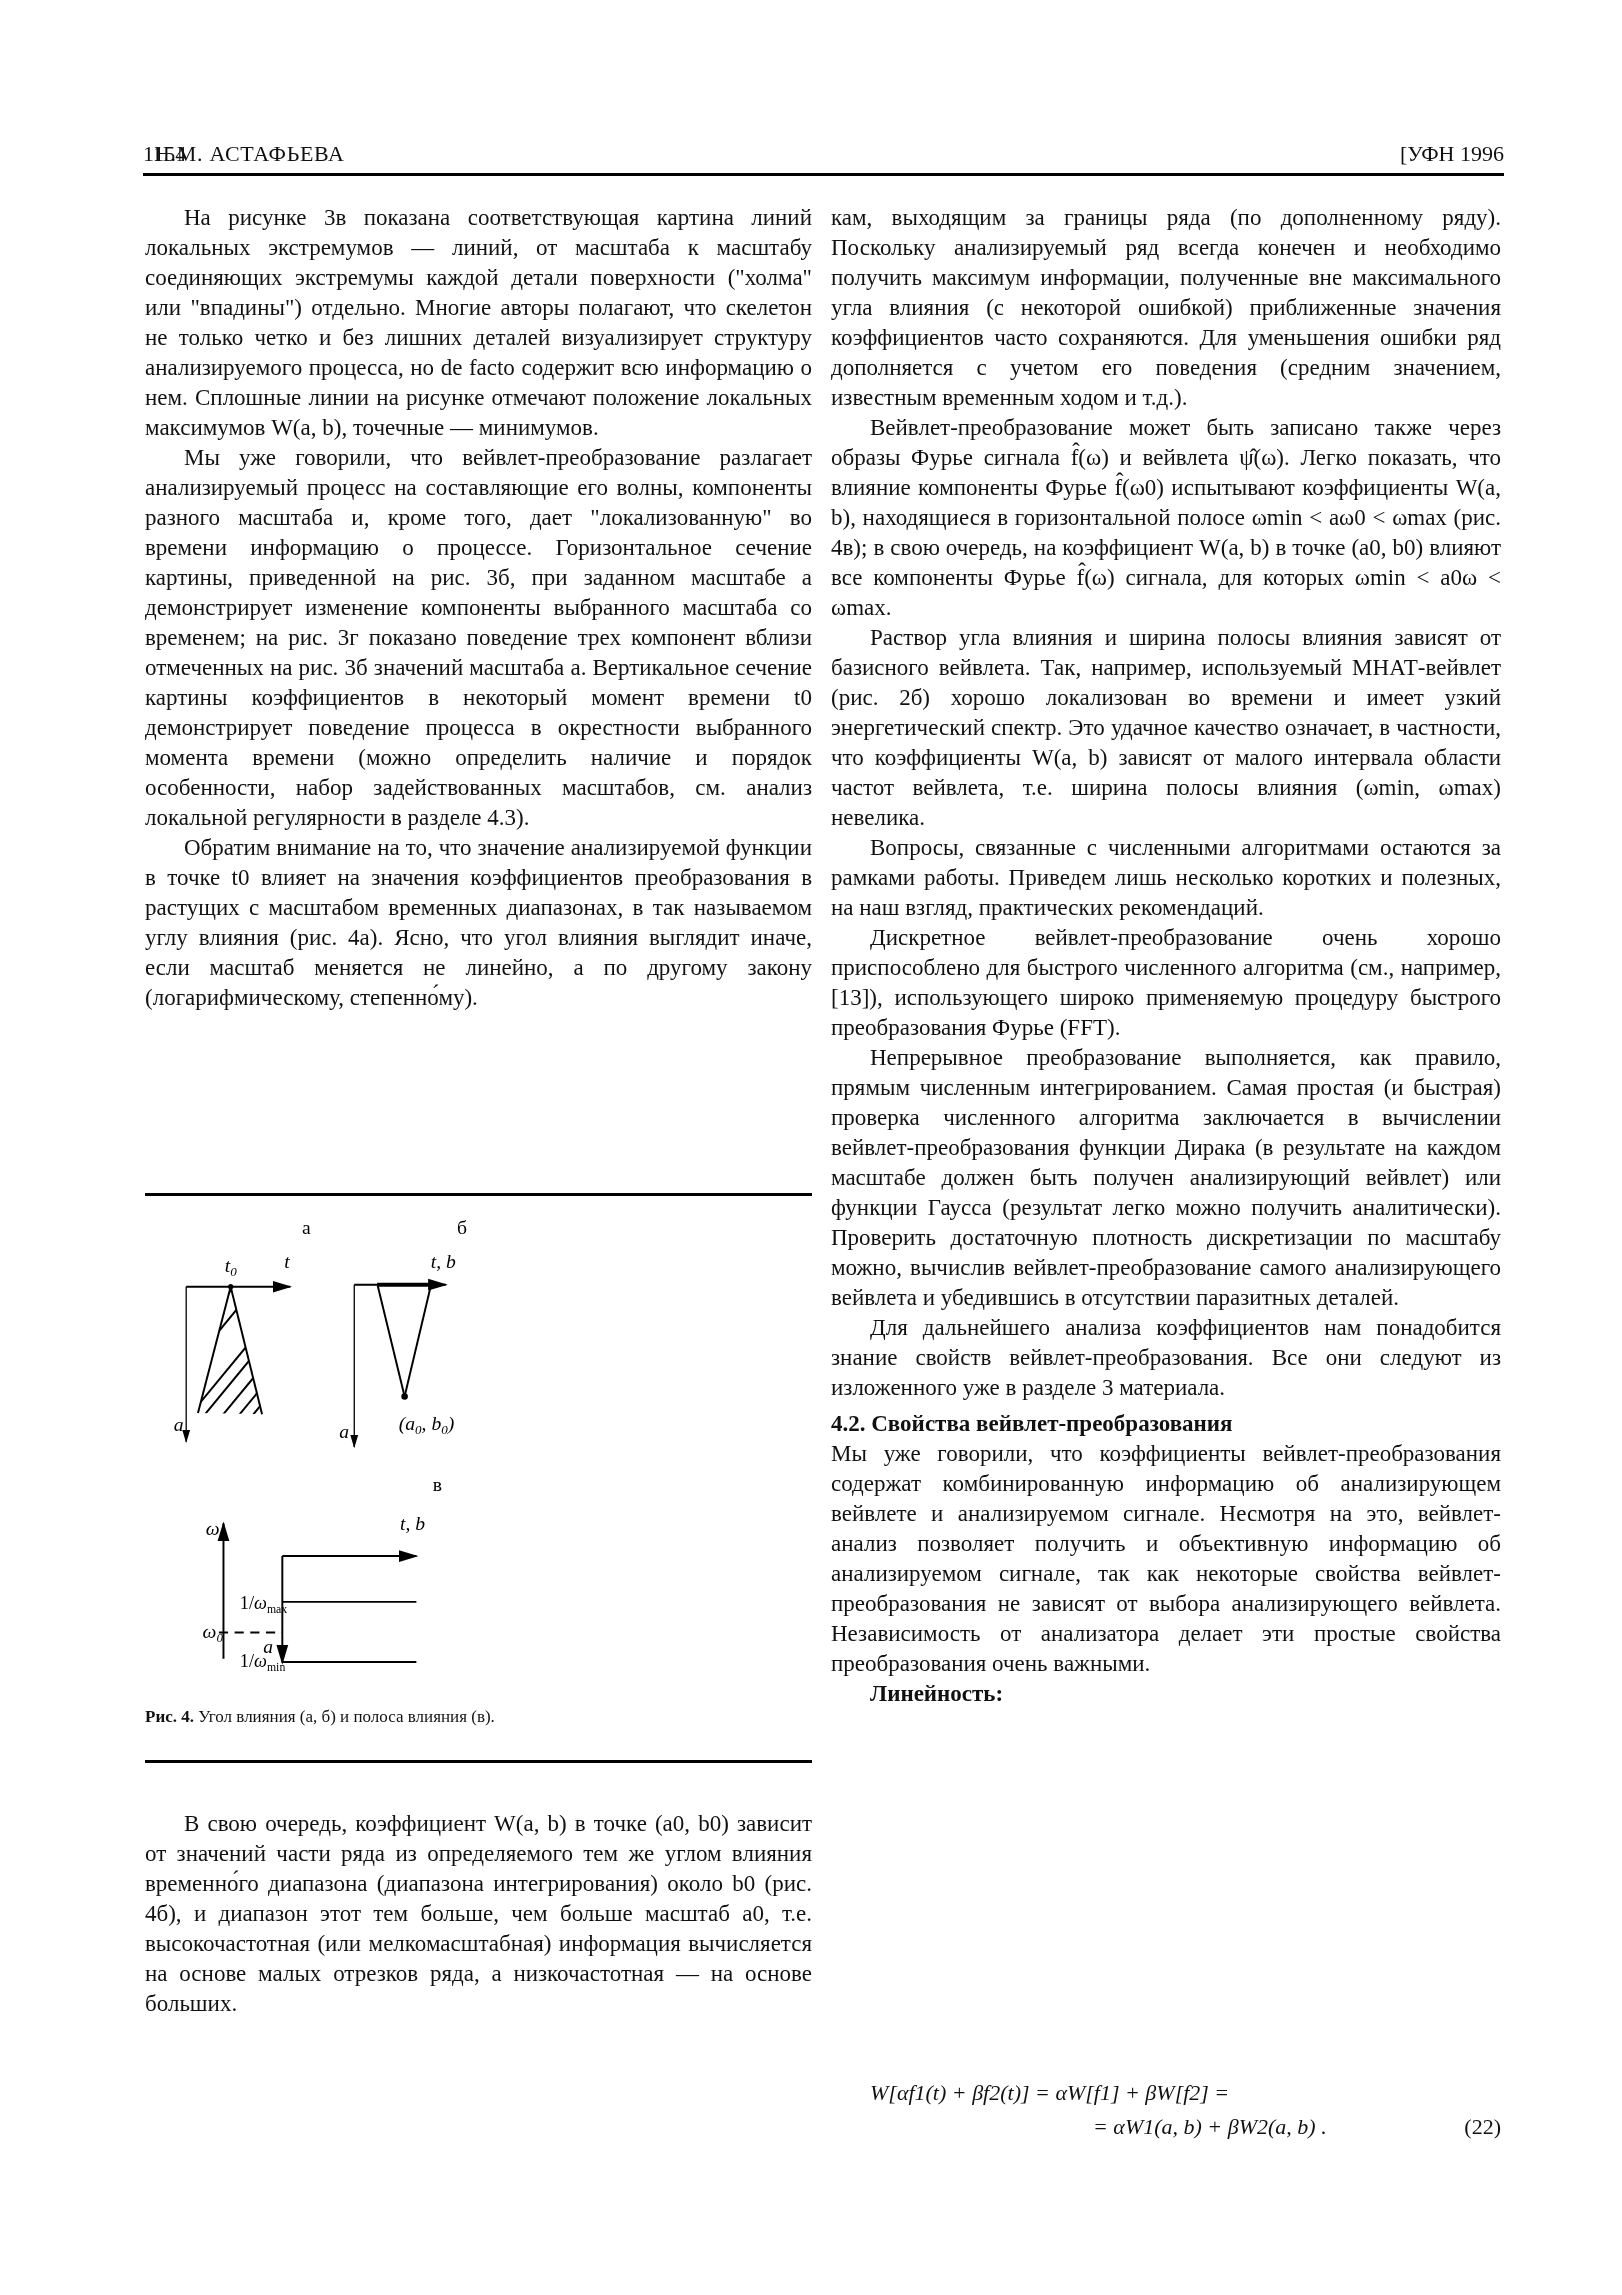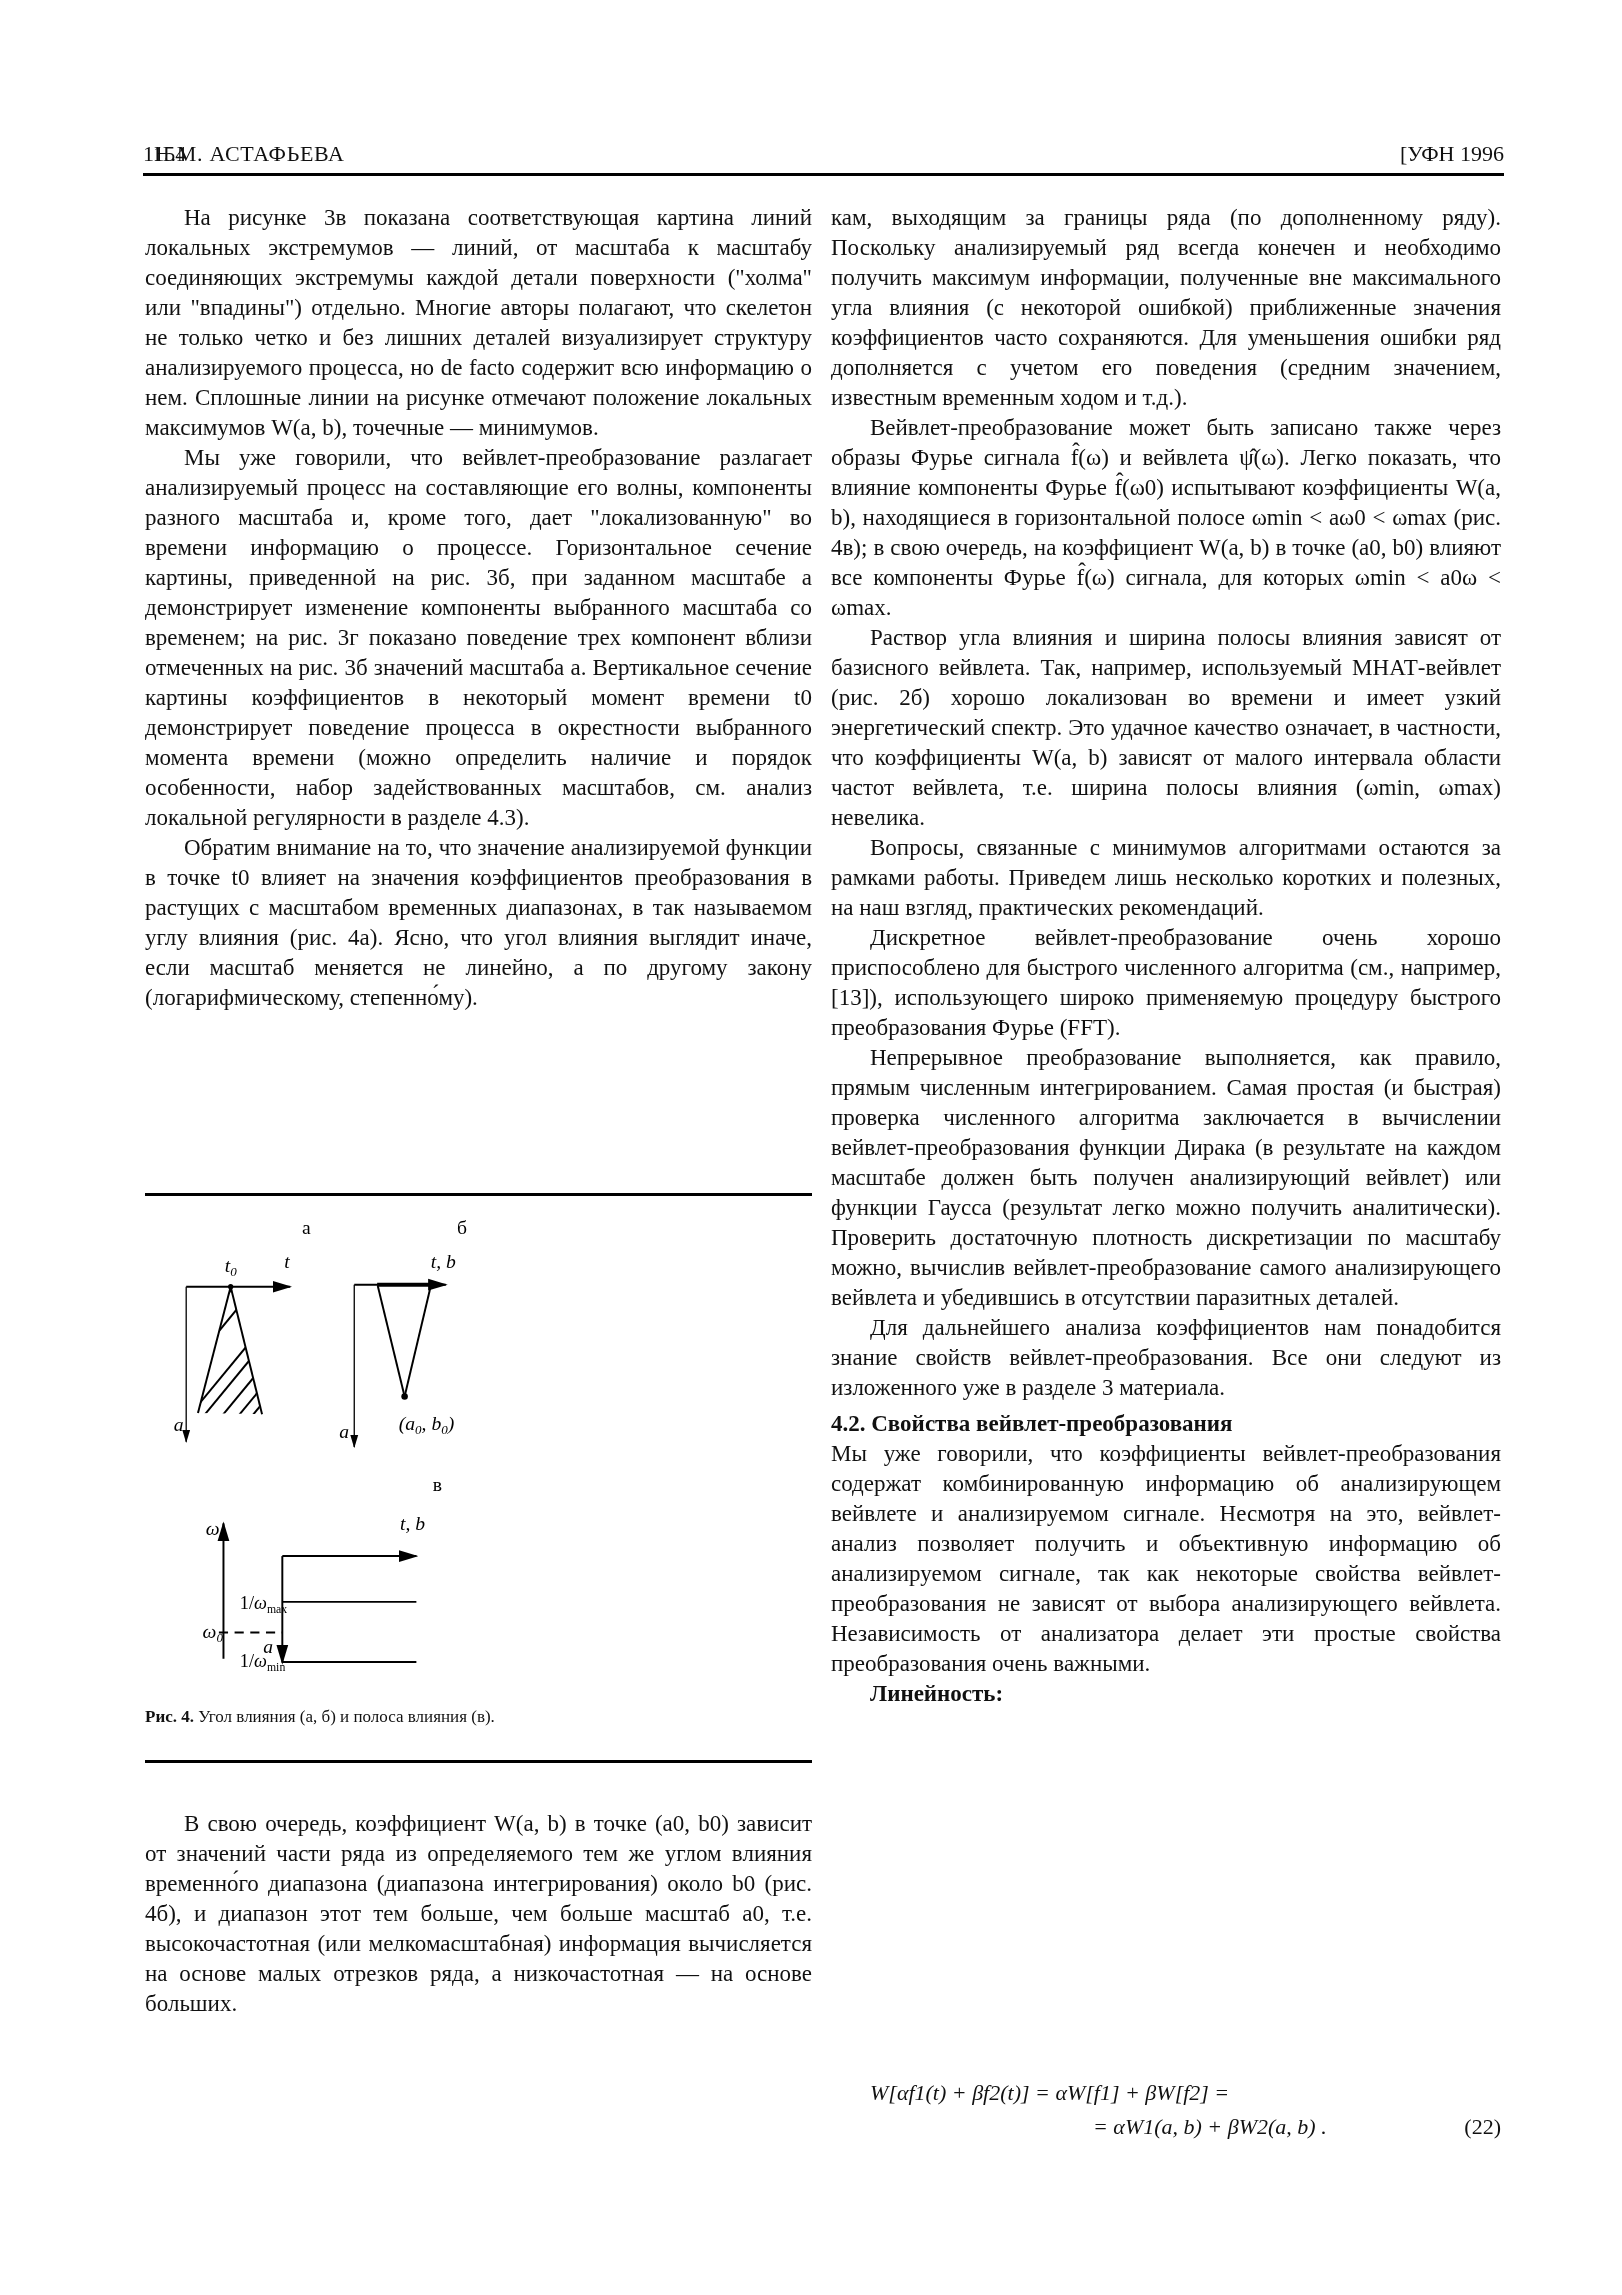--- a/index.html
+++ b/index.html
@@ -138,21 +138,21 @@
 </div>
 
 <div class="col col-left" style="top:1809px;">
   <p>В свою очередь, коэффициент W(a, b) в точке (a0, b0) зависит от значений части ряда из определяемого тем же углом влияния временно́го диапазона (диапазона интегрирования) около b0 (рис. 4б), и диапазон этот тем больше, чем больше масштаб a0, т.е. высокочастотная (или мелкомасштабная) информация вычисляется на основе малых отрезков ряда, а низкочастотная — на основе больших.</p>
 </div>
 
 <div class="col col-right">
   <p class="noindent">кам, выходящим за границы ряда (по дополненному ряду). Поскольку анализируемый ряд всегда конечен и необходимо получить максимум информации, полученные вне максимального угла влияния (с некоторой ошибкой) приближенные значения коэффициентов часто сохраняются. Для уменьшения ошибки ряд дополняется с учетом его поведения (средним значением, известным временным ходом и т.д.).</p>
   <p>Вейвлет-преобразование может быть записано также через образы Фурье сигнала f̂(ω) и вейвлета ψ̂(ω). Легко показать, что влияние компоненты Фурье f̂(ω0) испытывают коэффициенты W(a, b), находящиеся в горизонтальной полосе ωmin &lt; aω0 &lt; ωmax (рис. 4в); в свою очередь, на коэффициент W(a, b) в точке (a0, b0) влияют все компоненты Фурье f̂(ω) сигнала, для которых ωmin &lt; a0ω &lt; ωmax.</p>
   <p>Раствор угла влияния и ширина полосы влияния зависят от базисного вейвлета. Так, например, используемый МНАТ-вейвлет (рис. 2б) хорошо локализован во времени и имеет узкий энергетический спектр. Это удачное качество означает, в частности, что коэффициенты W(a, b) зависят от малого интервала области частот вейвлета, т.е. ширина полосы влияния (ωmin, ωmax) невелика.</p>
-  <p>Вопросы, связанные с минимумов алгоритмами остаются за рамками работы. Приведем лишь несколько коротких и полезных, на наш взгляд, практических рекомендаций.</p>
+  <p>Вопросы, связанные с численными алгоритмами остаются за рамками работы. Приведем лишь несколько коротких и полезных, на наш взгляд, практических рекомендаций.</p>
   <p>Дискретное вейвлет-преобразование очень хорошо приспособлено для быстрого численного алгоритма (см., например, [13]), использующего широко применяемую процедуру быстрого преобразования Фурье (FFT).</p>
   <p>Непрерывное преобразование выполняется, как правило, прямым численным интегрированием. Самая простая (и быстрая) проверка численного алгоритма заключается в вычислении вейвлет-преобразования функции Дирака (в результате на каждом масштабе должен быть получен анализирующий вейвлет) или функции Гаусса (результат легко можно получить аналитически). Проверить достаточную плотность дискретизации по масштабу можно, вычислив вейвлет-преобразование самого анализирующего вейвлета и убедившись в отсутствии паразитных деталей.</p>
   <p>Для дальнейшего анализа коэффициентов нам понадобится знание свойств вейвлет-преобразования. Все они следуют из изложенного уже в разделе 3 материала.</p>
   <p class="noindent section-title" style="margin-top:6px;">4.2. Свойства вейвлет-преобразования</p>
   <p class="noindent">Мы уже говорили, что коэффициенты вейвлет-преобразования содержат комбинированную информацию об анализирующем вейвлете и анализируемом сигнале. Несмотря на это, вейвлет-анализ позволяет получить и объективную информацию об анализируемом сигнале, так как некоторые свойства вейвлет-преобразования не зависят от выбора анализирующего вейвлета. Независимость от анализатора делает эти простые свойства преобразования очень важными.</p>
   <p class="section-title">Линейность:</p>
 </div>
 
 <div class="eq">
   <span class="line1">W[αf1(t) + βf2(t)] = αW[f1] + βW[f2] =</span>

